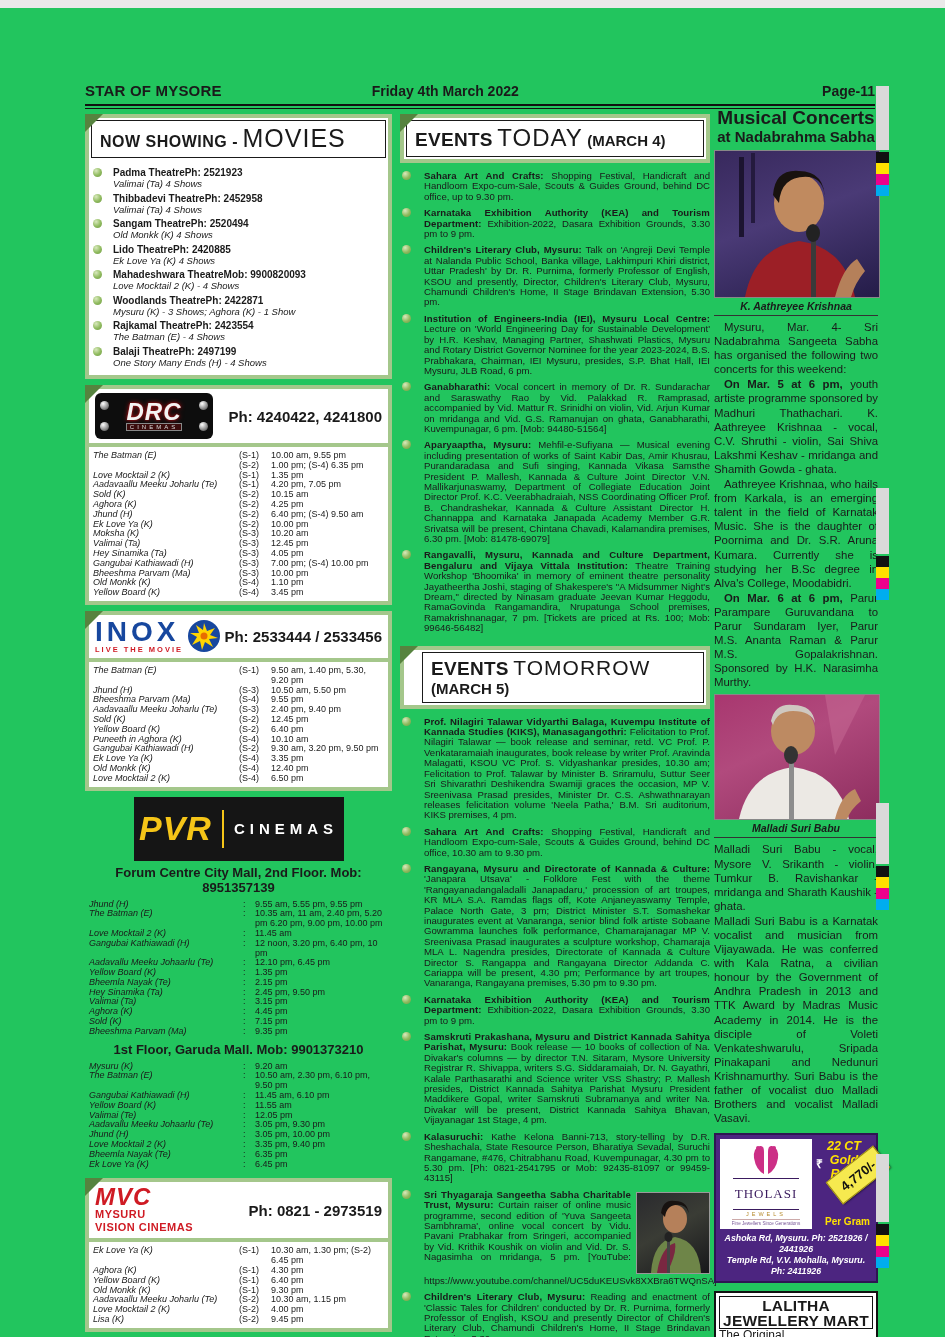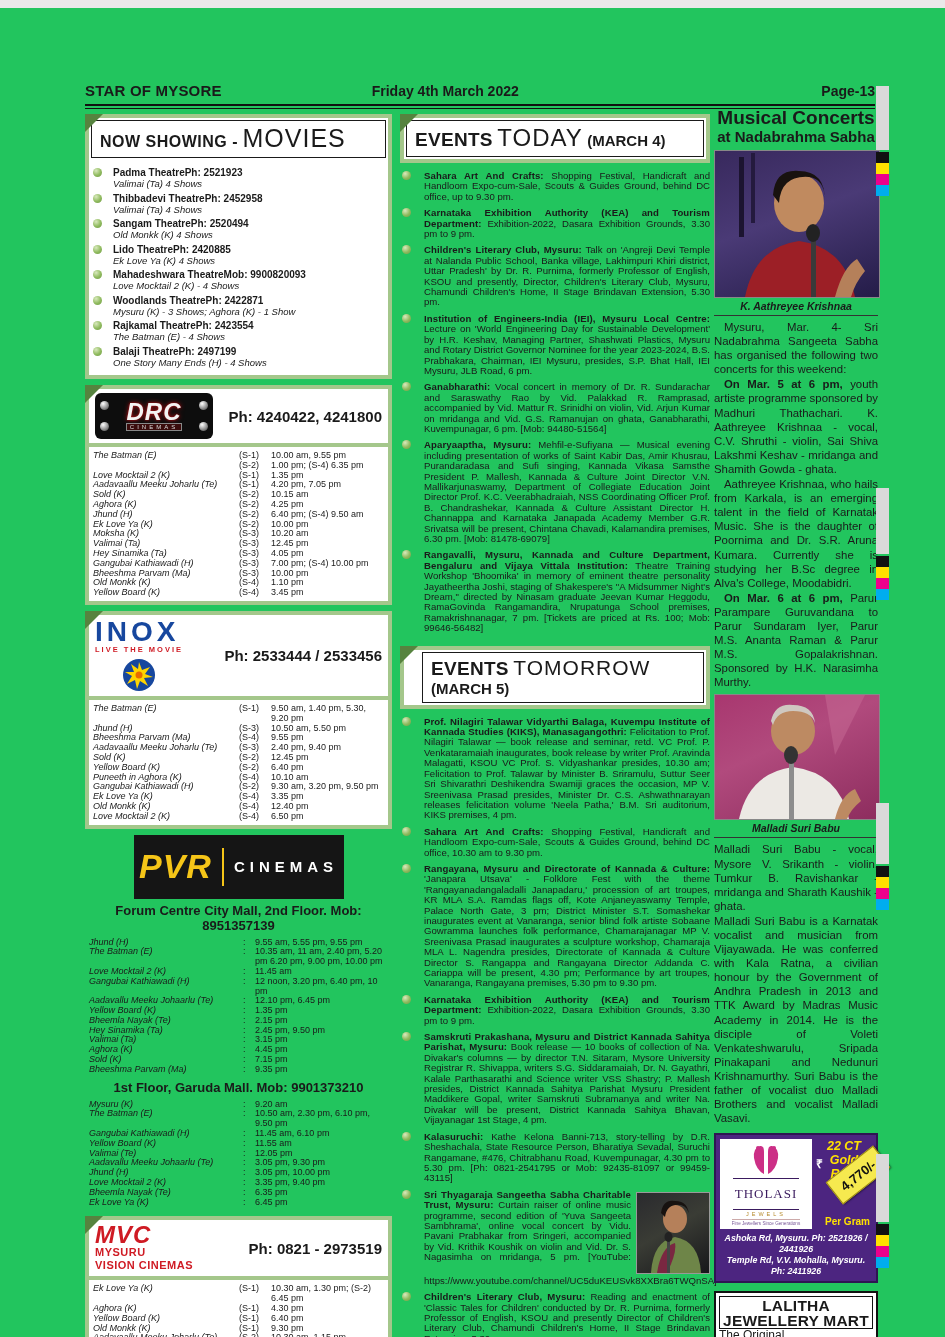--- a/index.html
+++ b/index.html
@@ -42,21 +42,21 @@
   .li-row{display:grid;grid-template-columns:142px 28px 1fr;column-gap:4px;}
   .li-film{font-style:italic;}
   .pvr-rows .li-row{grid-template-columns:150px 8px 1fr;}
   .pvr-title{font-weight:bold;font-size:13px;text-align:center;line-height:15px;margin:2px 0 1px;}
   
   .drc-logo{width:118px;height:46px;background:#0d0d0d;border-radius:6px;display:flex;flex-direction:column;align-items:center;justify-content:center;position:relative;}
   .drc-txt{font-weight:bold;font-style:italic;font-size:24px;line-height:22px;color:#f3f3f3;text-shadow:0 0 2px #b01116,0 0 5px #b01116;letter-spacing:1px;}
   .drc-sub{font-size:6px;letter-spacing:3px;color:#ddd;border:1px solid #888;padding:0 3px;background:#3a0c0c;}
   .drc-dot{position:absolute;width:9px;height:9px;border-radius:50%;background:radial-gradient(circle at 35% 30%,#fff,#888 60%,#333);}
   
-  .inox-logo{display:flex;align-items:center;gap:4px;flex-direction:column;}
+  .inox-logo{display:flex;gap:4px;}
   .inox-name{font-weight:bold;font-size:28px;letter-spacing:4px;color:var(--inoxblue);line-height:26px;}
   .inox-tag{font-weight:bold;font-size:7.5px;letter-spacing:2px;color:#cf1b24;}
   
   .pvr-logo{width:210px;height:64px;background:#151515;margin:2px auto 4px;display:flex;align-items:center;justify-content:center;gap:10px;}
   .pvr-name{color:#f5c518;font-weight:bold;font-size:34px;font-style:italic;letter-spacing:1px;}
   .pvr-div{width:2px;height:38px;background:#f5c518;}
   .pvr-sub{color:#fff;font-size:15px;letter-spacing:5px;font-weight:bold;}
   
   .mvc-logo{display:flex;flex-direction:column;line-height:13px;}
   .mvc-mono{color:#cf1b24;font-weight:bold;font-style:italic;font-size:24px;line-height:22px;letter-spacing:1px;}
@@ -106,21 +106,21 @@
   svg{display:block;}
 </style>
 </head>
 <body>
 
 <div class="page">
 
   <div class="masthead">
     <span class="mast-paper">STAR OF MYSORE</span>
     <span class="mast-date">Friday 4th March 2022</span>
-    <span class="mast-page">Page-13</span>
+    <span class="mast-page">Page-11</span>
   </div>
   <div class="mast-rule"></div>
   <div class="mast-rule2"></div>
 
   <div class="col1">
 
     <div class="gframe">
       <div class="fold"></div>
       <div class="hdrbox" style="border:none;">
         <div class="inner ns-title">

